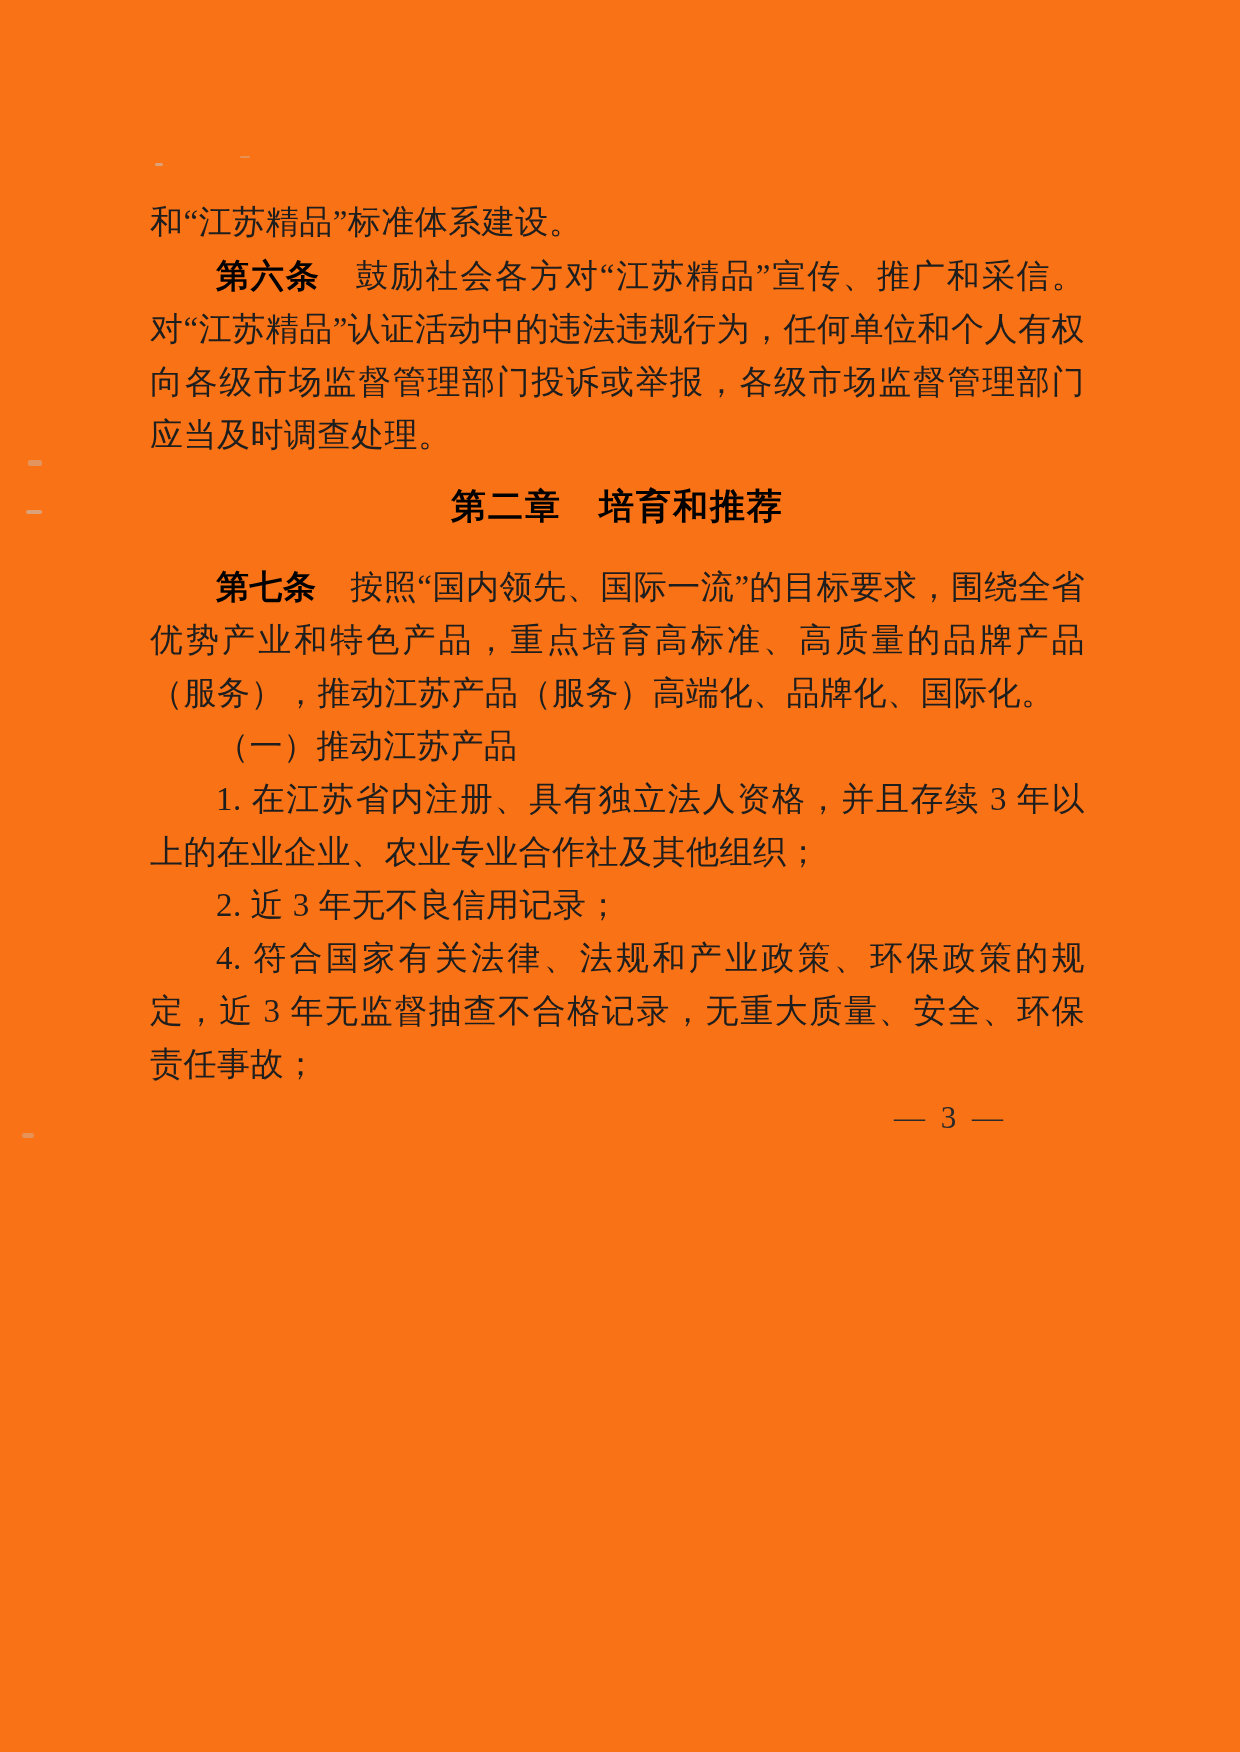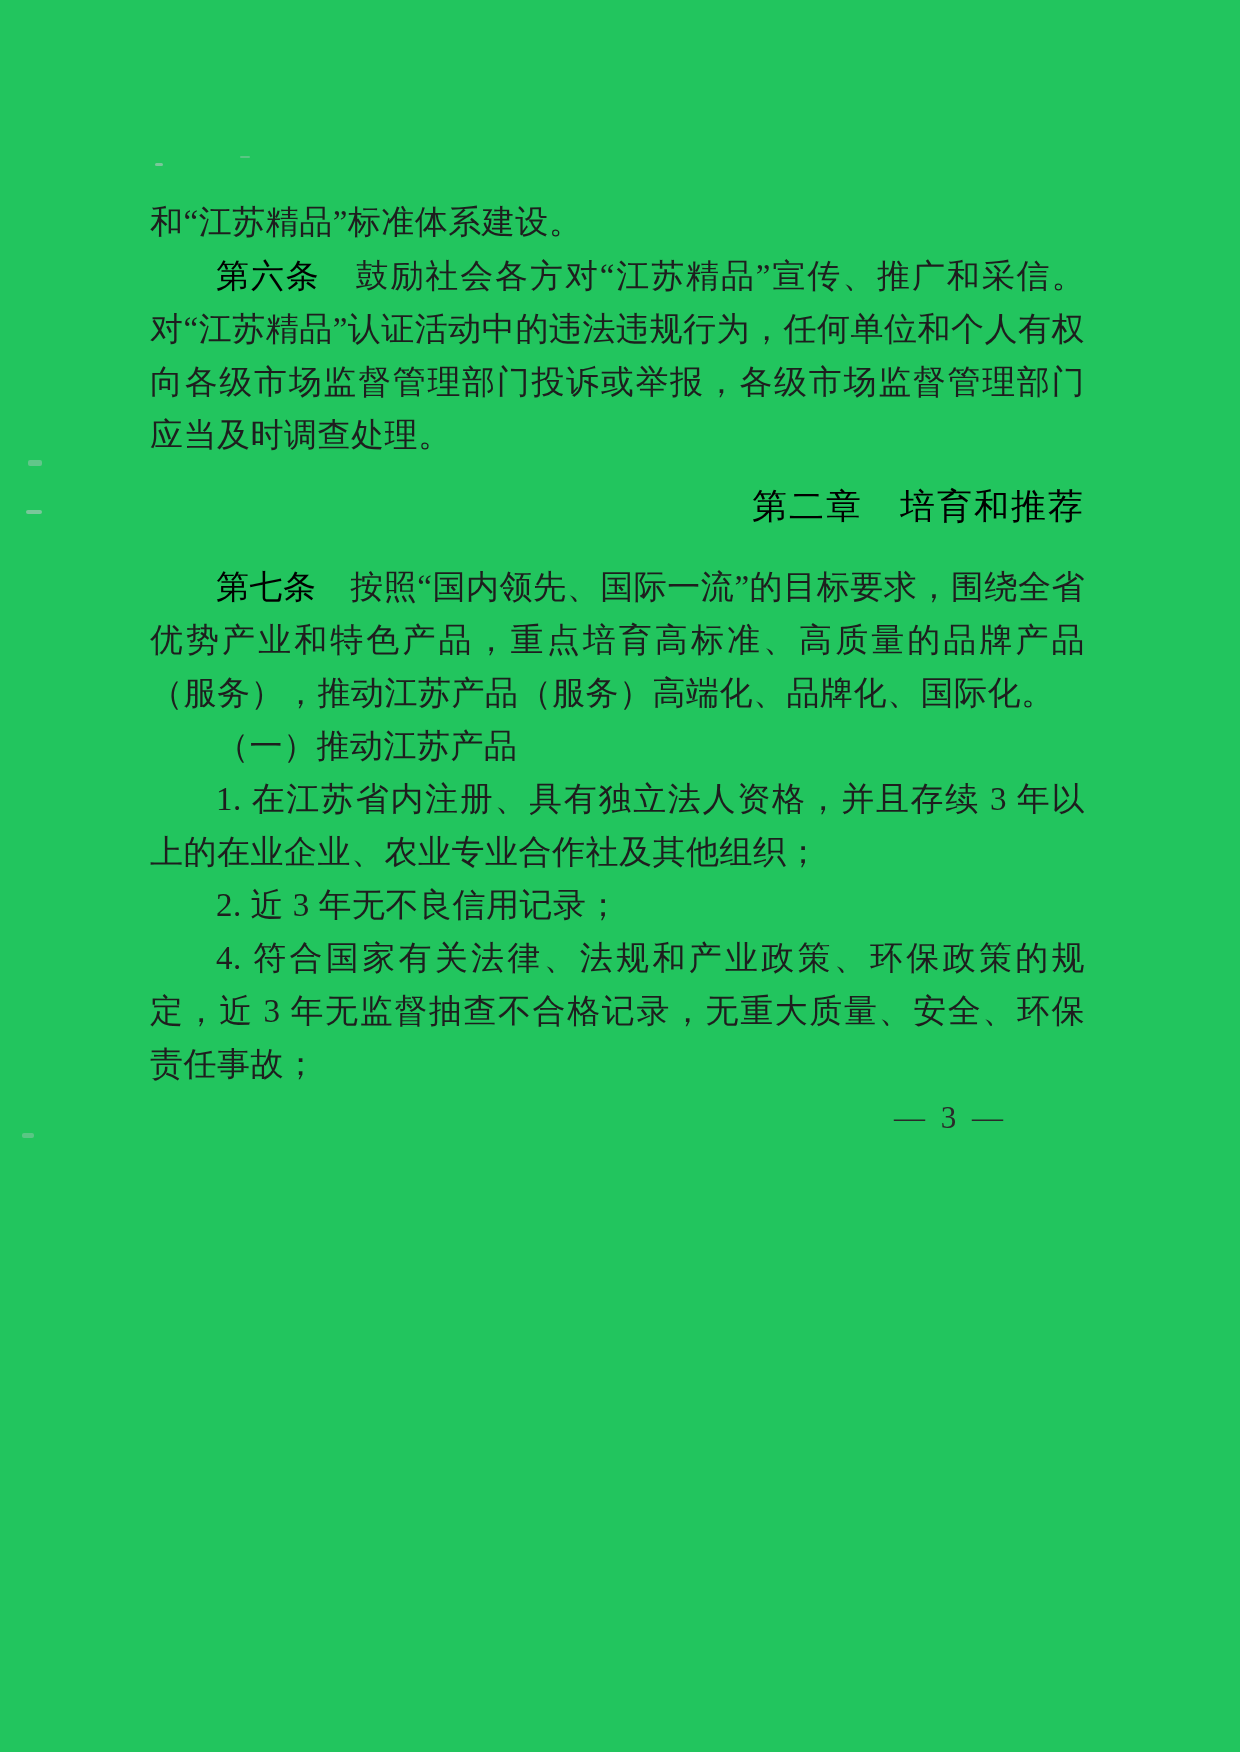--- a/index.html
+++ b/index.html
@@ -8,21 +8,21 @@
     height: 1752px;
     background: #ffffff;
     position: relative;
     overflow: hidden;
     font-family: "Liberation Serif", "DejaVu Serif", serif;
   }
   .page {
     position: relative;
     width: 1240px;
     height: 1752px;
-    background: #22c55e;
+    background: #f97316;
   }
   .doc-body {
     position: absolute;
     top: 196px;
     left: 150px;
     width: 935px;
     color: #1e1e1e;
   }
   p.body {
     margin: 0;
@@ -30,29 +30,29 @@
     line-height: 53px;
     text-align: justify;
     letter-spacing: 0.5px;
     color: #1e1e1e;
   }
   p.body.indent { text-indent: 2em; }
   p.chapter-heading {
     margin: 16px 0 26px 0;
     font-size: 35px;
     line-height: 56px;
-    text-align: right;
+    text-align: center;
     font-weight: bold;
     letter-spacing: 2px;
     color: #000;
     font-family: "Liberation Sans", "DejaVu Sans", sans-serif;
   }
   .run { }
   .run.bold {
-    font-weight: normal;
+    font-weight: bold;
     color: #000;
     font-family: "Liberation Sans", "DejaVu Sans", sans-serif;
   }
   .page-footer {
     margin: 0;
     padding-right: 78px;
     font-size: 31px;
     line-height: 53px;
     text-align: right;
     color: #2a2a2a;

